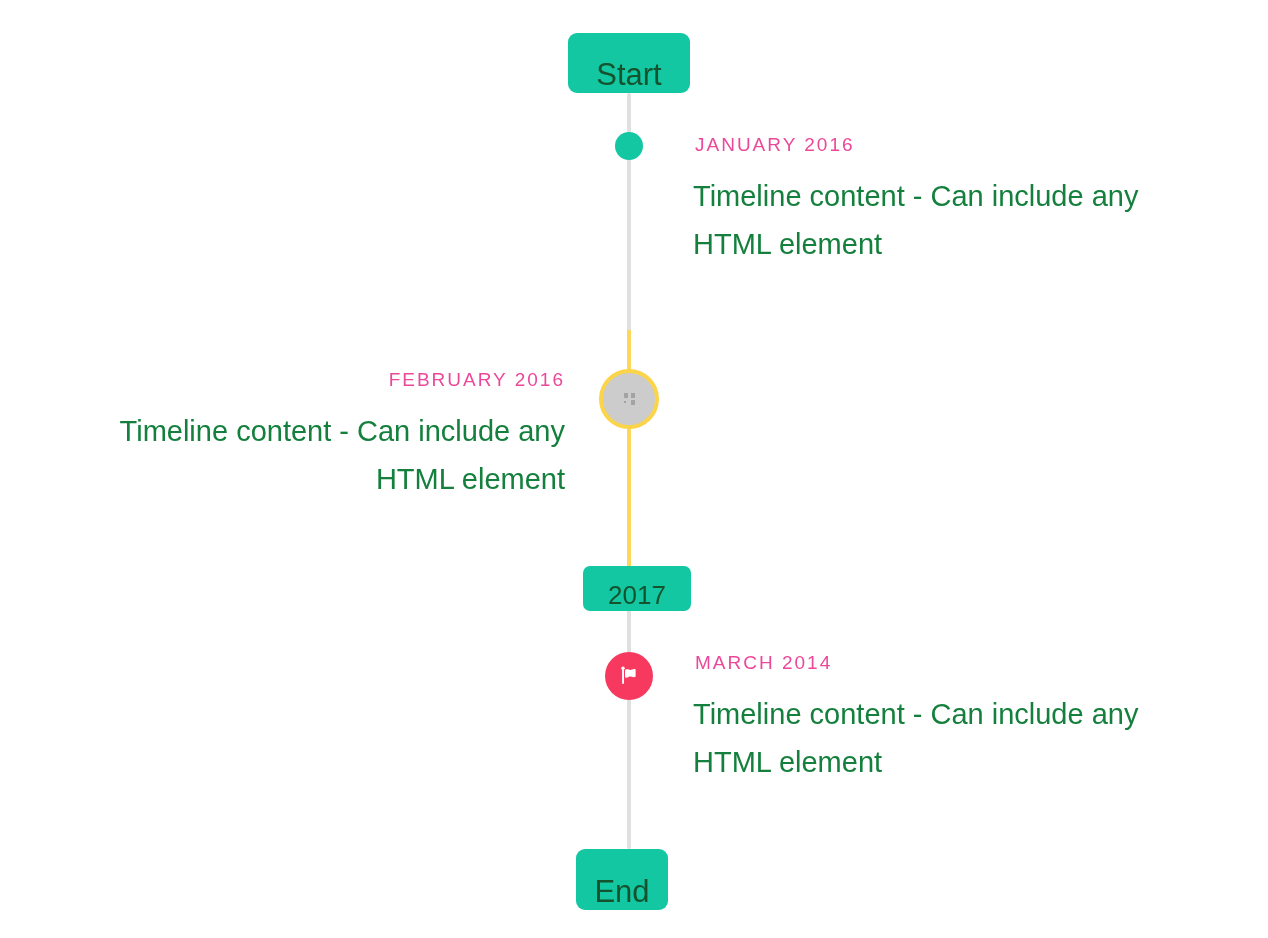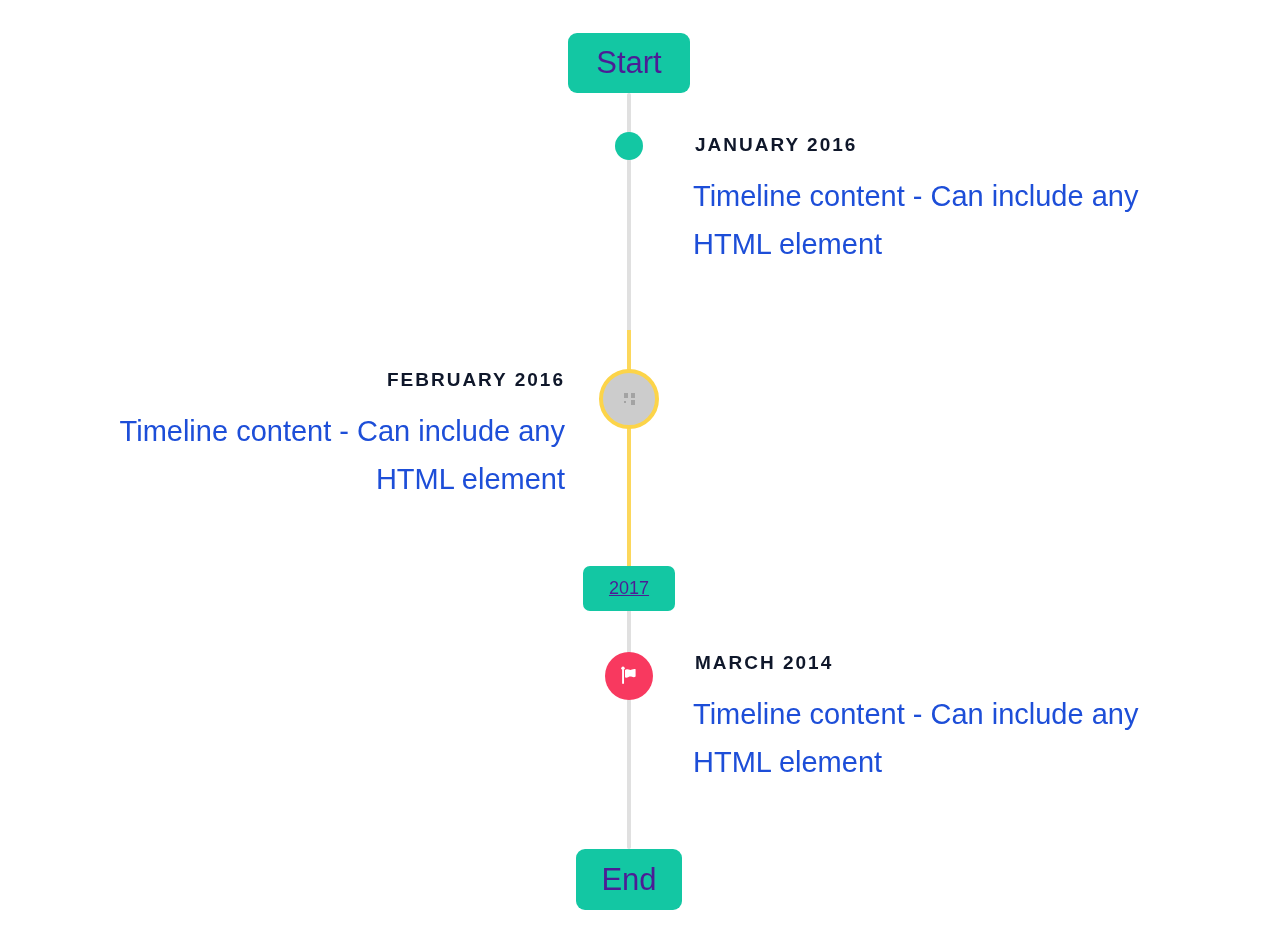--- a/index.html
+++ b/index.html
@@ -20,27 +20,27 @@
   }
   .line-highlight {
     position: absolute; left: 627px; top: 330px;
     width: 4px; height: 236px;
     background: #fcd75b;
   }
 
   
   .cap {
     position: absolute;
-    background: #13c7a3; color: #4c1d95;
-    display: flex; align-items: center; justify-content: center;
+    background: #13c7a3; color: #14532d;
+    display: flex; align-items: flex-end; justify-content: center;
     font-weight: 400;
   }
   .cap-start { left: 568px; top: 33px;  width: 122px; height: 60px; border-radius: 9px; font-size: 31px; }
-  .cap-end   { left: 576px; top: 849px; width: 106px; height: 61px; border-radius: 9px; font-size: 31px; }
-  .cap-year  { left: 583px; top: 566px; width: 92px;  height: 45px; border-radius: 7px; font-size: 18px; text-decoration: underline; }
+  .cap-end   { left: 576px; top: 849px; width: 92px; height: 61px; border-radius: 9px; font-size: 31px; }
+  .cap-year  { left: 583px; top: 566px; width: 108px;  height: 45px; border-radius: 7px; font-size: 26px; }
 
   
   .marker-dot {
     position: absolute; left: 615px; top: 132px;
     width: 28px; height: 28px; border-radius: 50%;
     background: #13c7a3;
   }
   .marker-image {
     position: absolute; left: 599px; top: 369px;
     width: 60px; height: 60px; border-radius: 50%;
@@ -51,32 +51,32 @@
   .marker-flag {
     position: absolute; left: 605px; top: 652px;
     width: 48px; height: 48px; border-radius: 50%;
     background: #f8395f;
     display: flex; align-items: center; justify-content: center;
   }
 
   
   .date-label {
     position: absolute;
-    font-size: 19px; font-weight: 700; letter-spacing: 2px;
-    color: #0f172a; white-space: nowrap;
+    font-size: 19px; font-weight: 400; letter-spacing: 2px;
+    color: #ec4899; white-space: nowrap;
   }
   .date-jan { left: 695px; top: 134px; }
   .date-feb { right: 703px; top: 369px; text-align: center; }
   .date-mar { left: 695px; top: 652px; }
 
   .content-text {
     position: absolute;
     width: 530px;
     font-size: 29px; line-height: 48px;
-    color: #1d4ed8;
+    color: #15803d;
   }
   .content-jan { left: 693px; top: 172px; }
   .content-feb { right: 703px; top: 407px; text-align: right; }
   .content-mar { left: 693px; top: 690px; }
 
   .icon-svg { display: block; }
 </style>
 </head>
 <body>
 

